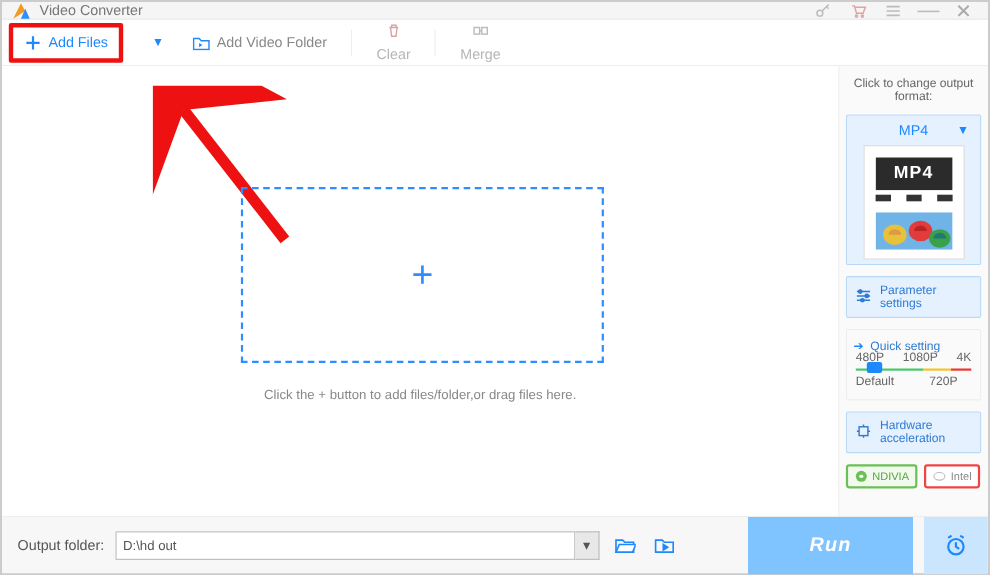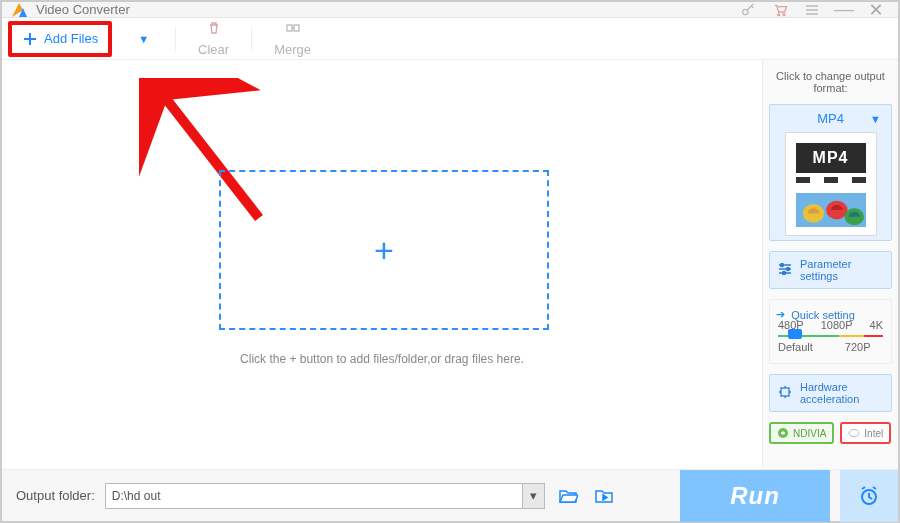--- a/index.html
+++ b/index.html
@@ -162,21 +162,21 @@
     width: 22px; height: 26px; border: 1px solid #bbb; border-left: none;
     display: flex; align-items: center; justify-content: center;
     background: #e8e8e8; cursor: pointer;
   }
   .bb-ico { width: 26px; height: 26px; display: inline-flex; align-items: center; justify-content: center; color: #1e88ff; cursor: pointer; }
   .bb-spacer { flex: 1; }
   .run-btn {
     width: 150px; height: 52px;
     background: #7fc3ff;
     display: flex; align-items: center; justify-content: center;
-    color: #fff; font-size: 24px; font-weight: 700; font-style: italic;
+    color: #fff; font-size: 18px; font-weight: 700; font-style: italic;
     letter-spacing: 1px;
     cursor: pointer;
   }
   .clock-box {
     width: 58px; height: 52px;
     background: #cae6ff;
     display: flex; align-items: center; justify-content: center;
     color: #1e88ff; cursor: pointer;
   }
 </style>
@@ -224,20 +224,29 @@
             <svg width="14" height="14" viewBox="0 0 14 14">
                 <path d="M7 1v12M1 7h12" stroke="#1e88ff" stroke-width="2"></path>
               </svg>
           </span>
           <span>Add Files</span>
         </span>
       </span>
     </span>
     <span class="addfiles-caret">▼</span>
 
+    <span class="tb-btn">
+      <span class="ic">
+        <svg width="16" height="14" viewBox="0 0 16 14">
+            <path d="M1 3h5l2 2h7v8H1z" fill="none" stroke="#1e88ff" stroke-width="1.3"></path>
+            <path d="M6 7l3 2-3 2z" fill="#1e88ff"></path>
+          </svg>
+      </span>
+      <span>Add Video Folder</span>
+    </span>
 
     <span class="tb-sep"></span>
 
     <span class="tb-btn disabled">
       <span class="ic">
         <svg width="14" height="14" viewBox="0 0 14 14" fill="none" stroke="#d9a3a3" stroke-width="1.3">
             <path d="M3 4h8M5 4V2h4v2M4 4l1 8h4l1-8"></path>
           </svg>
       </span>
       <span>Clear</span>

